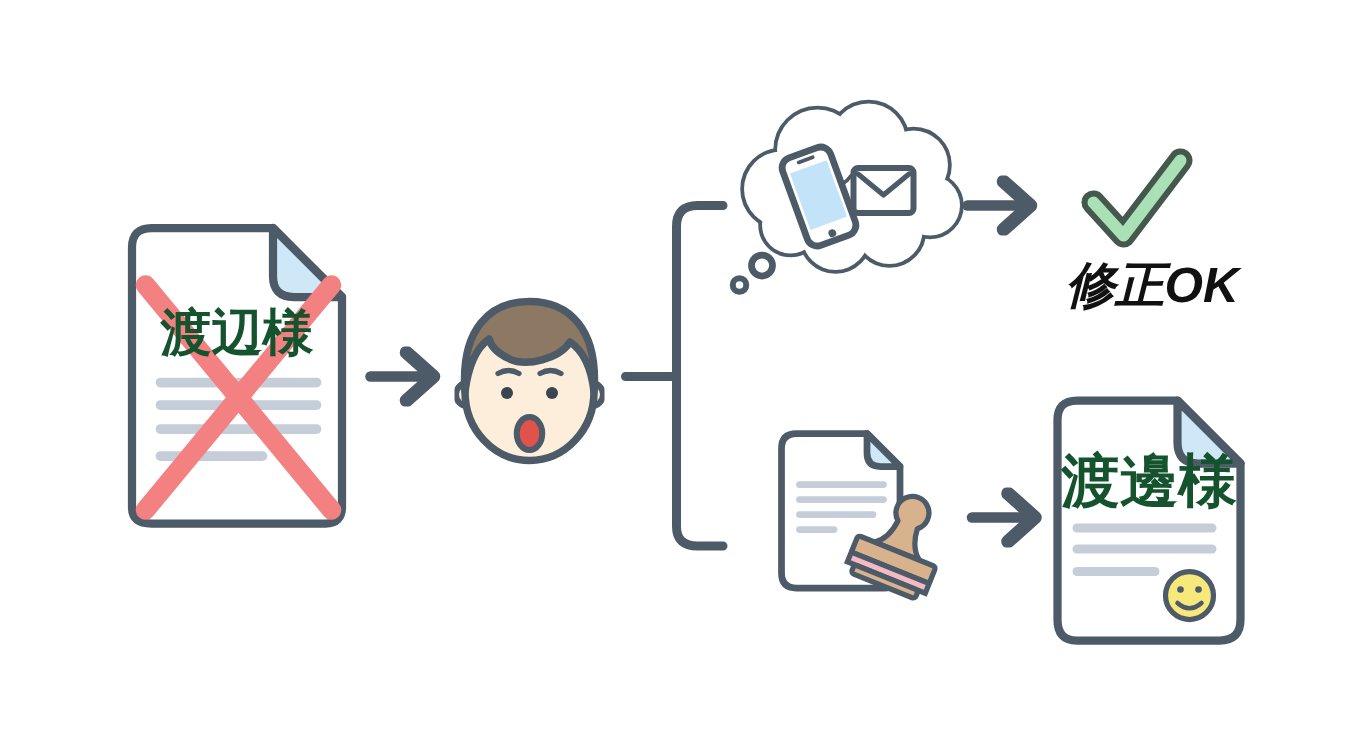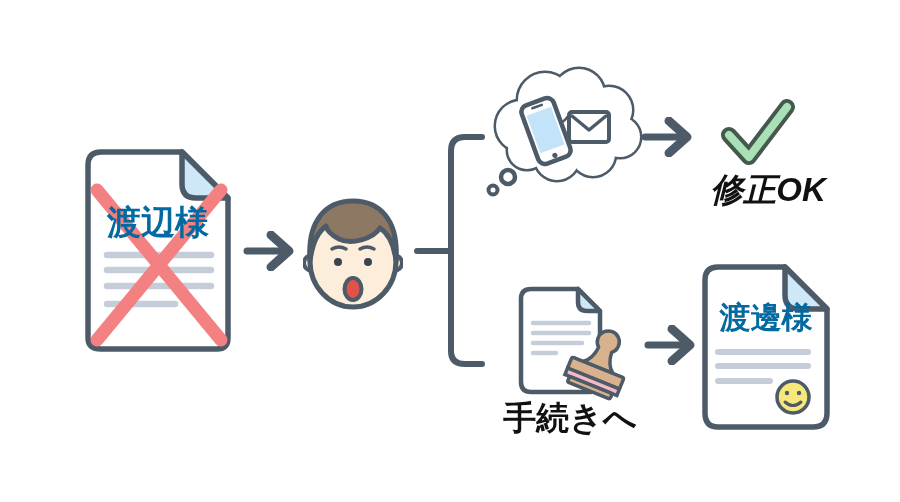--- a/index.html
+++ b/index.html
@@ -7,21 +7,21 @@
     position:relative;width:900px;height:502px;background:#ffffff;
     overflow:hidden;font-family:"Liberation Sans",sans-serif;
   }
   .abs{position:absolute;}
   .label{
     position:absolute;font-weight:800;font-size:33px;color:#111111;
     text-align:center;white-space:nowrap;line-height:1.15;
     font-family:"Liberation Sans",sans-serif;
   }
   .doc-title{
-    position:absolute;font-weight:800;color:#0369a1;text-align:center;
+    position:absolute;font-weight:800;color:#14532d;text-align:center;
     white-space:nowrap;line-height:1.1;
     font-family:"Liberation Sans",sans-serif;
   }
   svg{display:block;}
 </style>
 </head>
 <body>
 
 <div class="canvas">
 
@@ -113,21 +113,20 @@
       <line x1="21" y1="61" x2="70" y2="61"></line>
       <line x1="21" y1="71" x2="44" y2="71"></line>
     </g>
     <g transform="translate(89,78) rotate(22)">
       <path d="M-16 8 Q-8 2 -7 -11 A11 11 0 1 1 7 -11 Q8 2 16 8 Z" fill="#d8b28c" stroke="#4d5a68" stroke-width="3.5" stroke-linejoin="round"></path>
       <rect x="-28" y="8" width="56" height="12" rx="2" fill="#d8b28c" stroke="#4d5a68" stroke-width="3.5"></rect>
       <rect x="-28" y="20" width="56" height="7" fill="#f3bac3" stroke="#4d5a68" stroke-width="3.5"></rect>
       <rect x="-23" y="27" width="46" height="6" rx="2" fill="#d8b28c" stroke="#4d5a68" stroke-width="3.5"></rect>
     </g>
   </svg>
-  <div class="label" style="left:502px;top:399px;width:136px;">手続きへ</div>
 
   <svg class="abs" style="left:644px;top:325px;" width="52" height="40" viewBox="0 0 52 40">
     <line x1="4" y1="20" x2="38" y2="20" stroke="#4d5a68" stroke-width="7" stroke-linecap="round"></line>
     <path d="M28 4 L46 20 L28 36" fill="none" stroke="#4d5a68" stroke-width="9" stroke-linecap="round" stroke-linejoin="round"></path>
   </svg>
 
   <svg class="abs" style="left:701px;top:263px;" width="130" height="168" viewBox="0 0 130 168">
     <path d="M17 4 H84 L126 46 V150 Q126 164 112 164 H17 Q4 164 4 150 V17 Q4 4 17 4 Z" fill="#ffffff" stroke="#4d5a68" stroke-width="5.5" stroke-linejoin="round"></path>
     <path d="M84 4 V32 Q84 46 98 46 H126 Z" fill="#cfe8f7" stroke="#4d5a68" stroke-width="5.5" stroke-linejoin="round"></path>
     <g stroke="#c5cdd9" stroke-width="6" stroke-linecap="round">
@@ -135,15 +134,15 @@
       <line x1="17" y1="103" x2="107" y2="103"></line>
       <line x1="17" y1="118" x2="69" y2="118"></line>
     </g>
     <g>
       <circle cx="92" cy="134" r="16" fill="#f6e87b" stroke="#4d5a68" stroke-width="3.5"></circle>
       <circle cx="86" cy="130" r="2.2" fill="#4d5a68"></circle>
       <circle cx="98" cy="130" r="2.2" fill="#4d5a68"></circle>
       <path d="M84 139 Q92 146 100 139" fill="none" stroke="#4d5a68" stroke-width="3" stroke-linecap="round"></path>
     </g>
   </svg>
-  <div class="doc-title" style="left:703px;top:301px;width:126px;font-size:31px;">渡邊様</div>
+  <div class="doc-title" style="left:703px;top:301px;width:126px;font-size:39px;">渡邊様</div>
 
 </div>
 
 </body></html>

